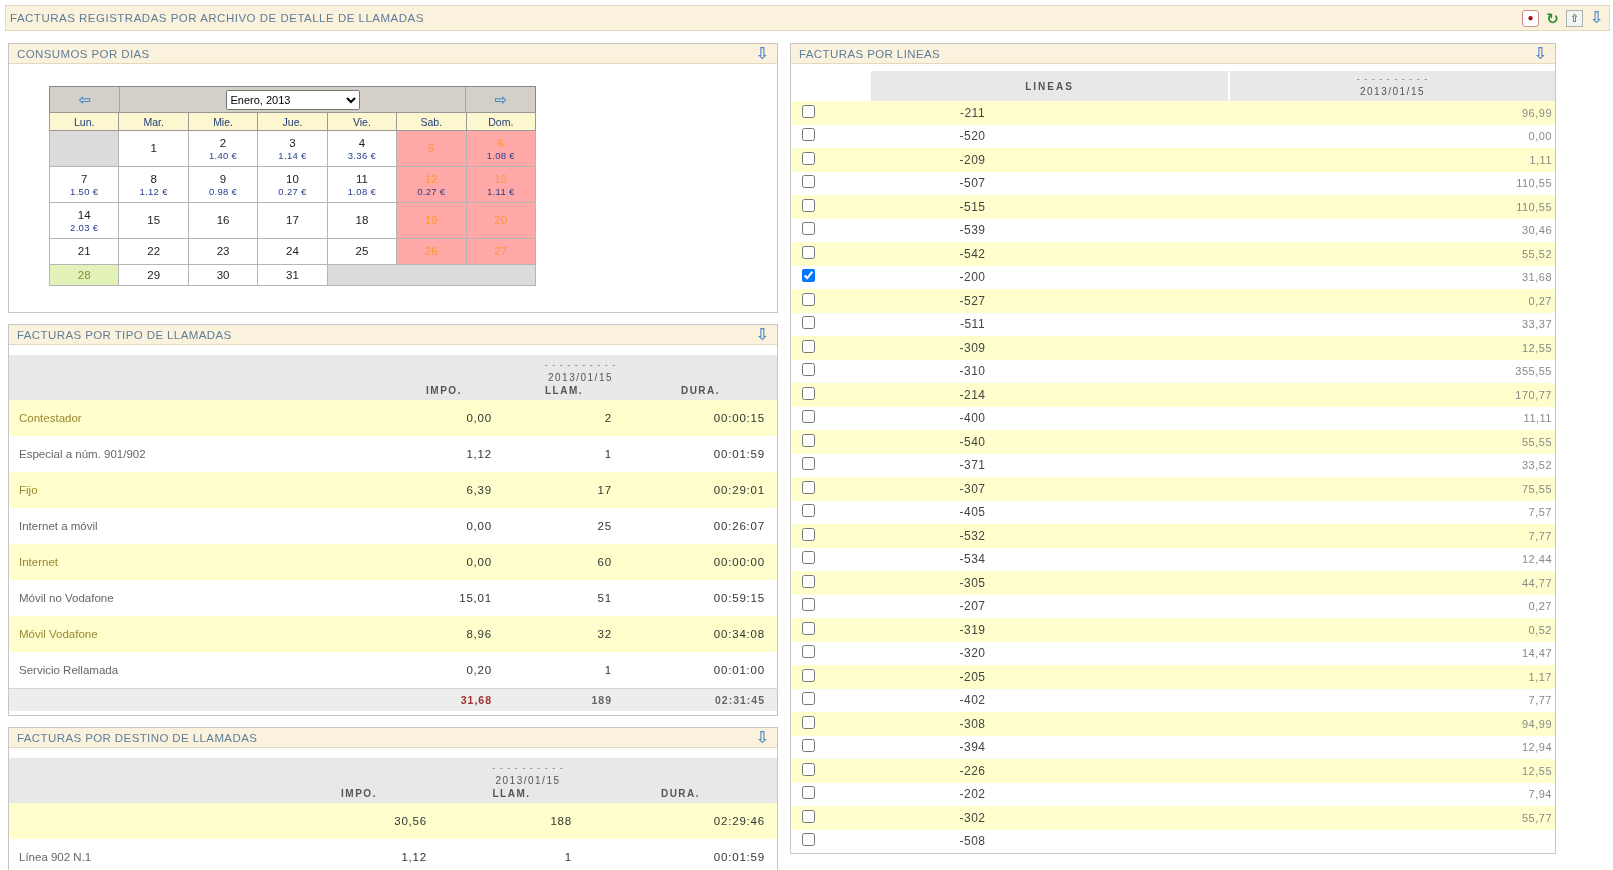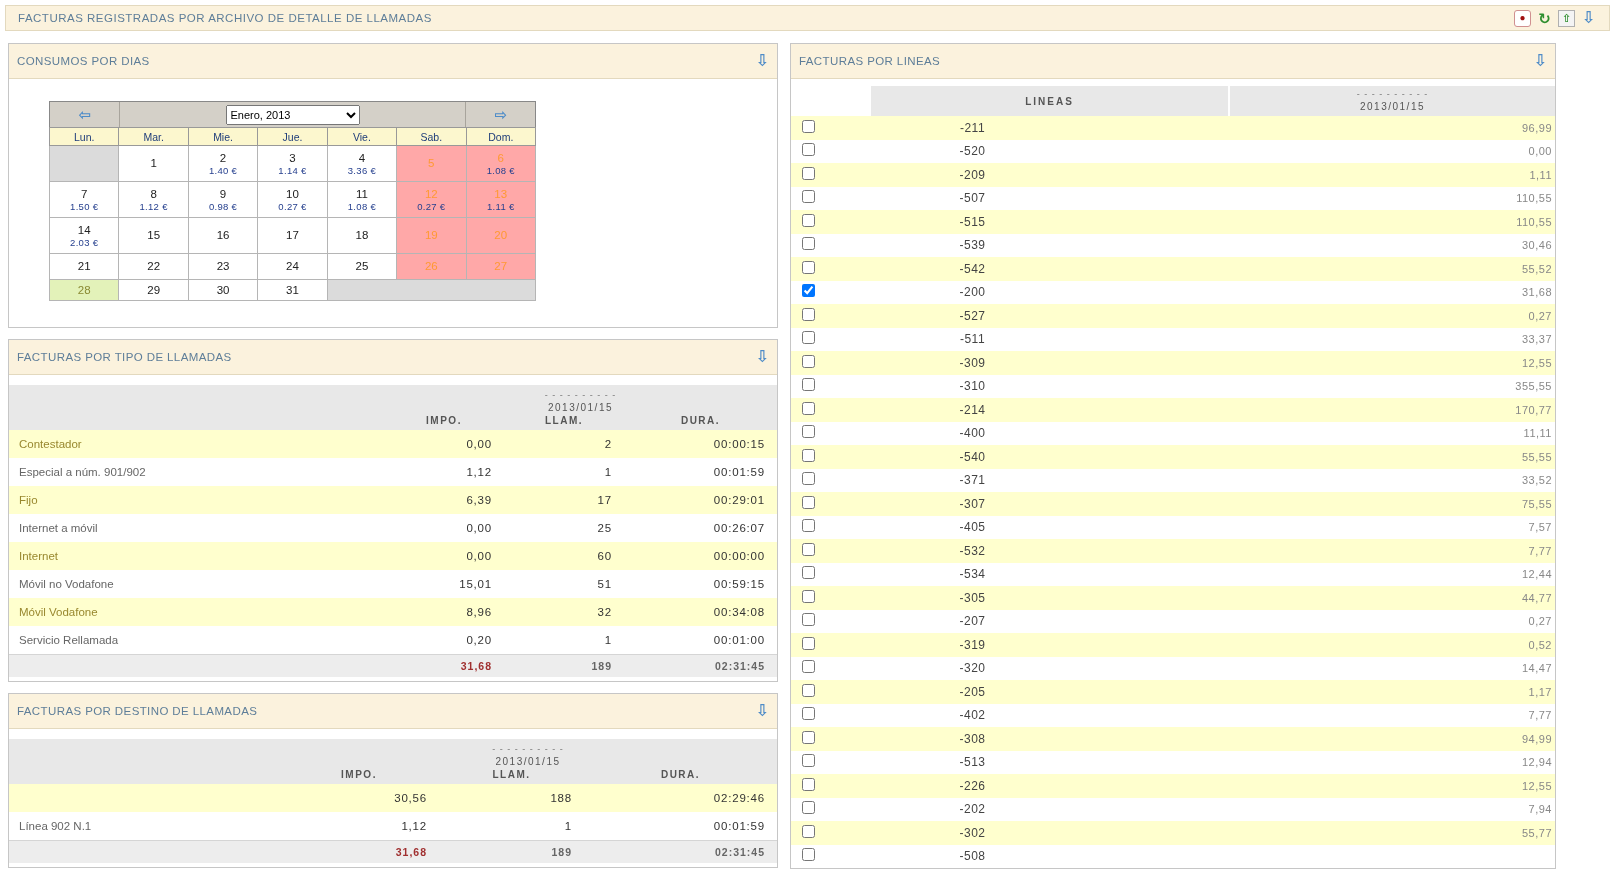--- a/index.html
+++ b/index.html
@@ -9,37 +9,37 @@
     background:#fff;
     font-family:"Liberation Sans","DejaVu Sans",sans-serif;
     font-size:12px; color:#333;
   }
 
   
   .topbar {
     margin:5px 3px 0 5px; height:26px;
     background:#FBF2DD; border:1px solid #E3D9BE;
     display:flex; align-items:center; justify-content:space-between;
-    padding:0 12px;
+    padding:0 4px;
   }
   .topbar-title { color:#5E7E99; font-size:11.5px; letter-spacing:.5px; }
   .topbar-icons { display:flex; gap:5px; align-items:center; }
   .ticon { width:17px; height:17px; display:flex; align-items:center; justify-content:center; cursor:pointer; line-height:1; }
   .icon-record { border:1px solid #D09090; border-radius:3px; background:#fff; color:#A01010; font-size:10px; }
   .icon-refresh { color:#2F8F2F; font-weight:bold; font-size:15px; }
   .icon-export { border:1px solid #B0B0B0; background:#F4F4F4; color:#2F8F2F; font-size:11px; font-weight:bold; }
   .icon-download { color:#4E8CC8; font-size:16px; font-weight:bold; }
 
   
   .columns { display:flex; gap:12px; margin:12px 57px 0 8px; align-items:flex-start; }
   .left-col { width:770px; flex:none; }
   .right-col { flex:1; min-width:0; }
   .panel { border:1px solid #C6C6C6; background:#fff; margin-bottom:11px; }
   .phead {
-    height:35px; background:#FBF2DD; border-bottom:1px solid #E3D9BE;
+    height:20px; background:#FBF2DD; border-bottom:1px solid #E3D9BE;
     display:flex; align-items:center; justify-content:space-between; padding:0 8px;gap:25px;
   }
   .ptitle { color:#5E7E99; font-size:11.5px; letter-spacing:.4px; }
   .collapse { color:#4E8CC8; font-size:16px; font-weight:bold; cursor:pointer; line-height:1; }
 
   
   .cal-wrap { width:487px; margin:22px 0 26px 40px; }
   .cal-nav {
     height:26px; display:flex; align-items:stretch;
     background:#D4D0C8; border:1px solid #888; border-bottom:none;
@@ -59,21 +59,21 @@
   .dnum { font-size:11.5px; color:#222; line-height:1.25; }
   .damt { font-size:9.5px; color:#27418F; letter-spacing:.3px; line-height:1.2; }
   td.cal-weekend { background:#FFA8A8; }
   td.cal-weekend .dnum { color:#FF9933; }
   td.cal-selected { background:#E3F2B9; }
   td.cal-selected .dnum { color:#8A8A33; }
   td.cal-empty { background:#DBDBDB; }
 
   
   .btable { margin-top:10px; padding-bottom:4px; }
-  .brow { display:grid; align-items:center; height:28px; }
+  .brow { display:grid; align-items:center; height:36px; }
   .tipo-grid .brow { grid-template-columns:375px 120px 120px 1fr; }
   .dest-grid .brow { grid-template-columns:270px 160px 145px 1fr; }
   .bt-head { background:#E8E8E8; padding:5px 0 4px; }
   .bt-head .brow { height:auto; }
   .datecell { grid-column:2/5; text-align:center; }
   .dashes { font-size:9px; color:#777; letter-spacing:1px; line-height:10px; }
   .dhead { font-size:10px; font-weight:normal; letter-spacing:1.5px; color:#555; line-height:15px; }
   .bh-row2 { height:20px; }
   .colh { text-align:center; font-size:10px; font-weight:bold; letter-spacing:1.5px; color:#555; }
   .c.label { padding-left:10px; white-space:nowrap; overflow:hidden; font-size:11.5px; }
@@ -535,21 +535,21 @@
               <div class="c lnum">-402</div>
               <div class="c lamt">7,77</div>
             </div>
             <div class="lrow ry">
               <div class="c cbc"><input type="checkbox" style=""></div>
               <div class="c lnum">-308</div>
               <div class="c lamt">94,99</div>
             </div>
             <div class="lrow rw">
               <div class="c cbc"><input type="checkbox" style=""></div>
-              <div class="c lnum">-513</div>
+              <div class="c lnum">-394</div>
               <div class="c lamt">12,94</div>
             </div>
             <div class="lrow ry">
               <div class="c cbc"><input type="checkbox" style=""></div>
               <div class="c lnum">-226</div>
               <div class="c lamt">12,55</div>
             </div>
             <div class="lrow rw">
               <div class="c cbc"><input type="checkbox" style=""></div>
               <div class="c lnum">-202</div>

